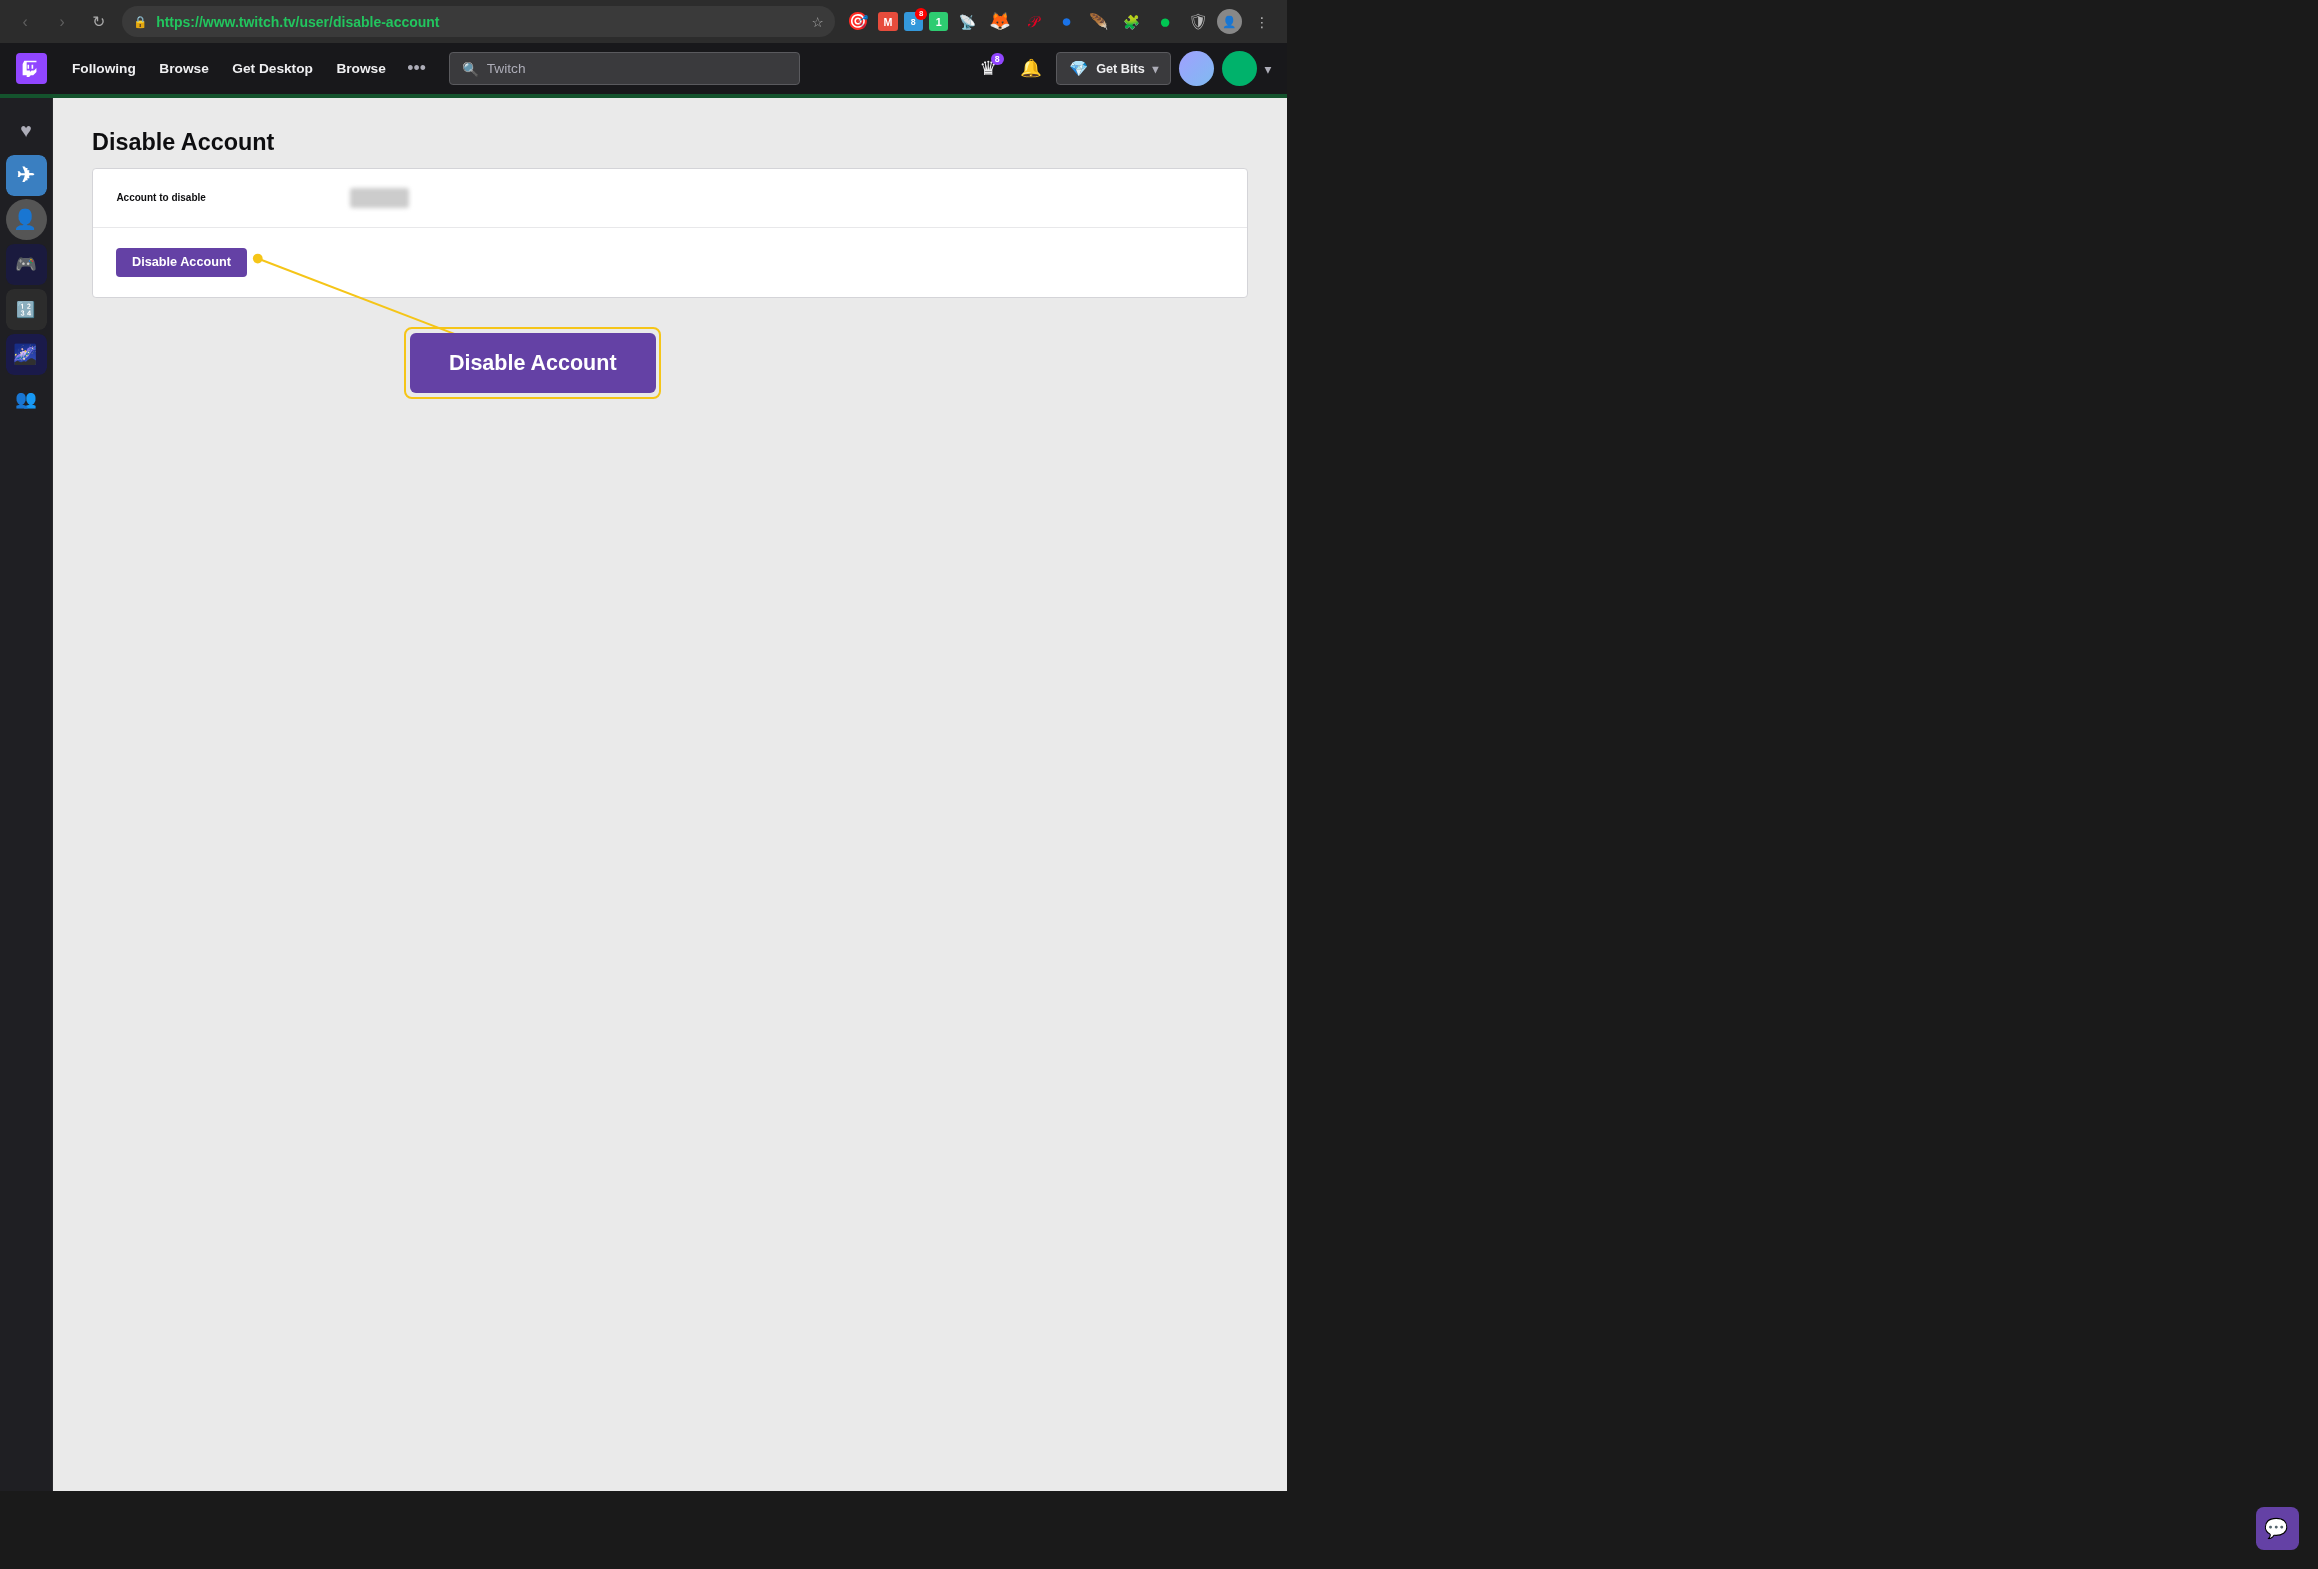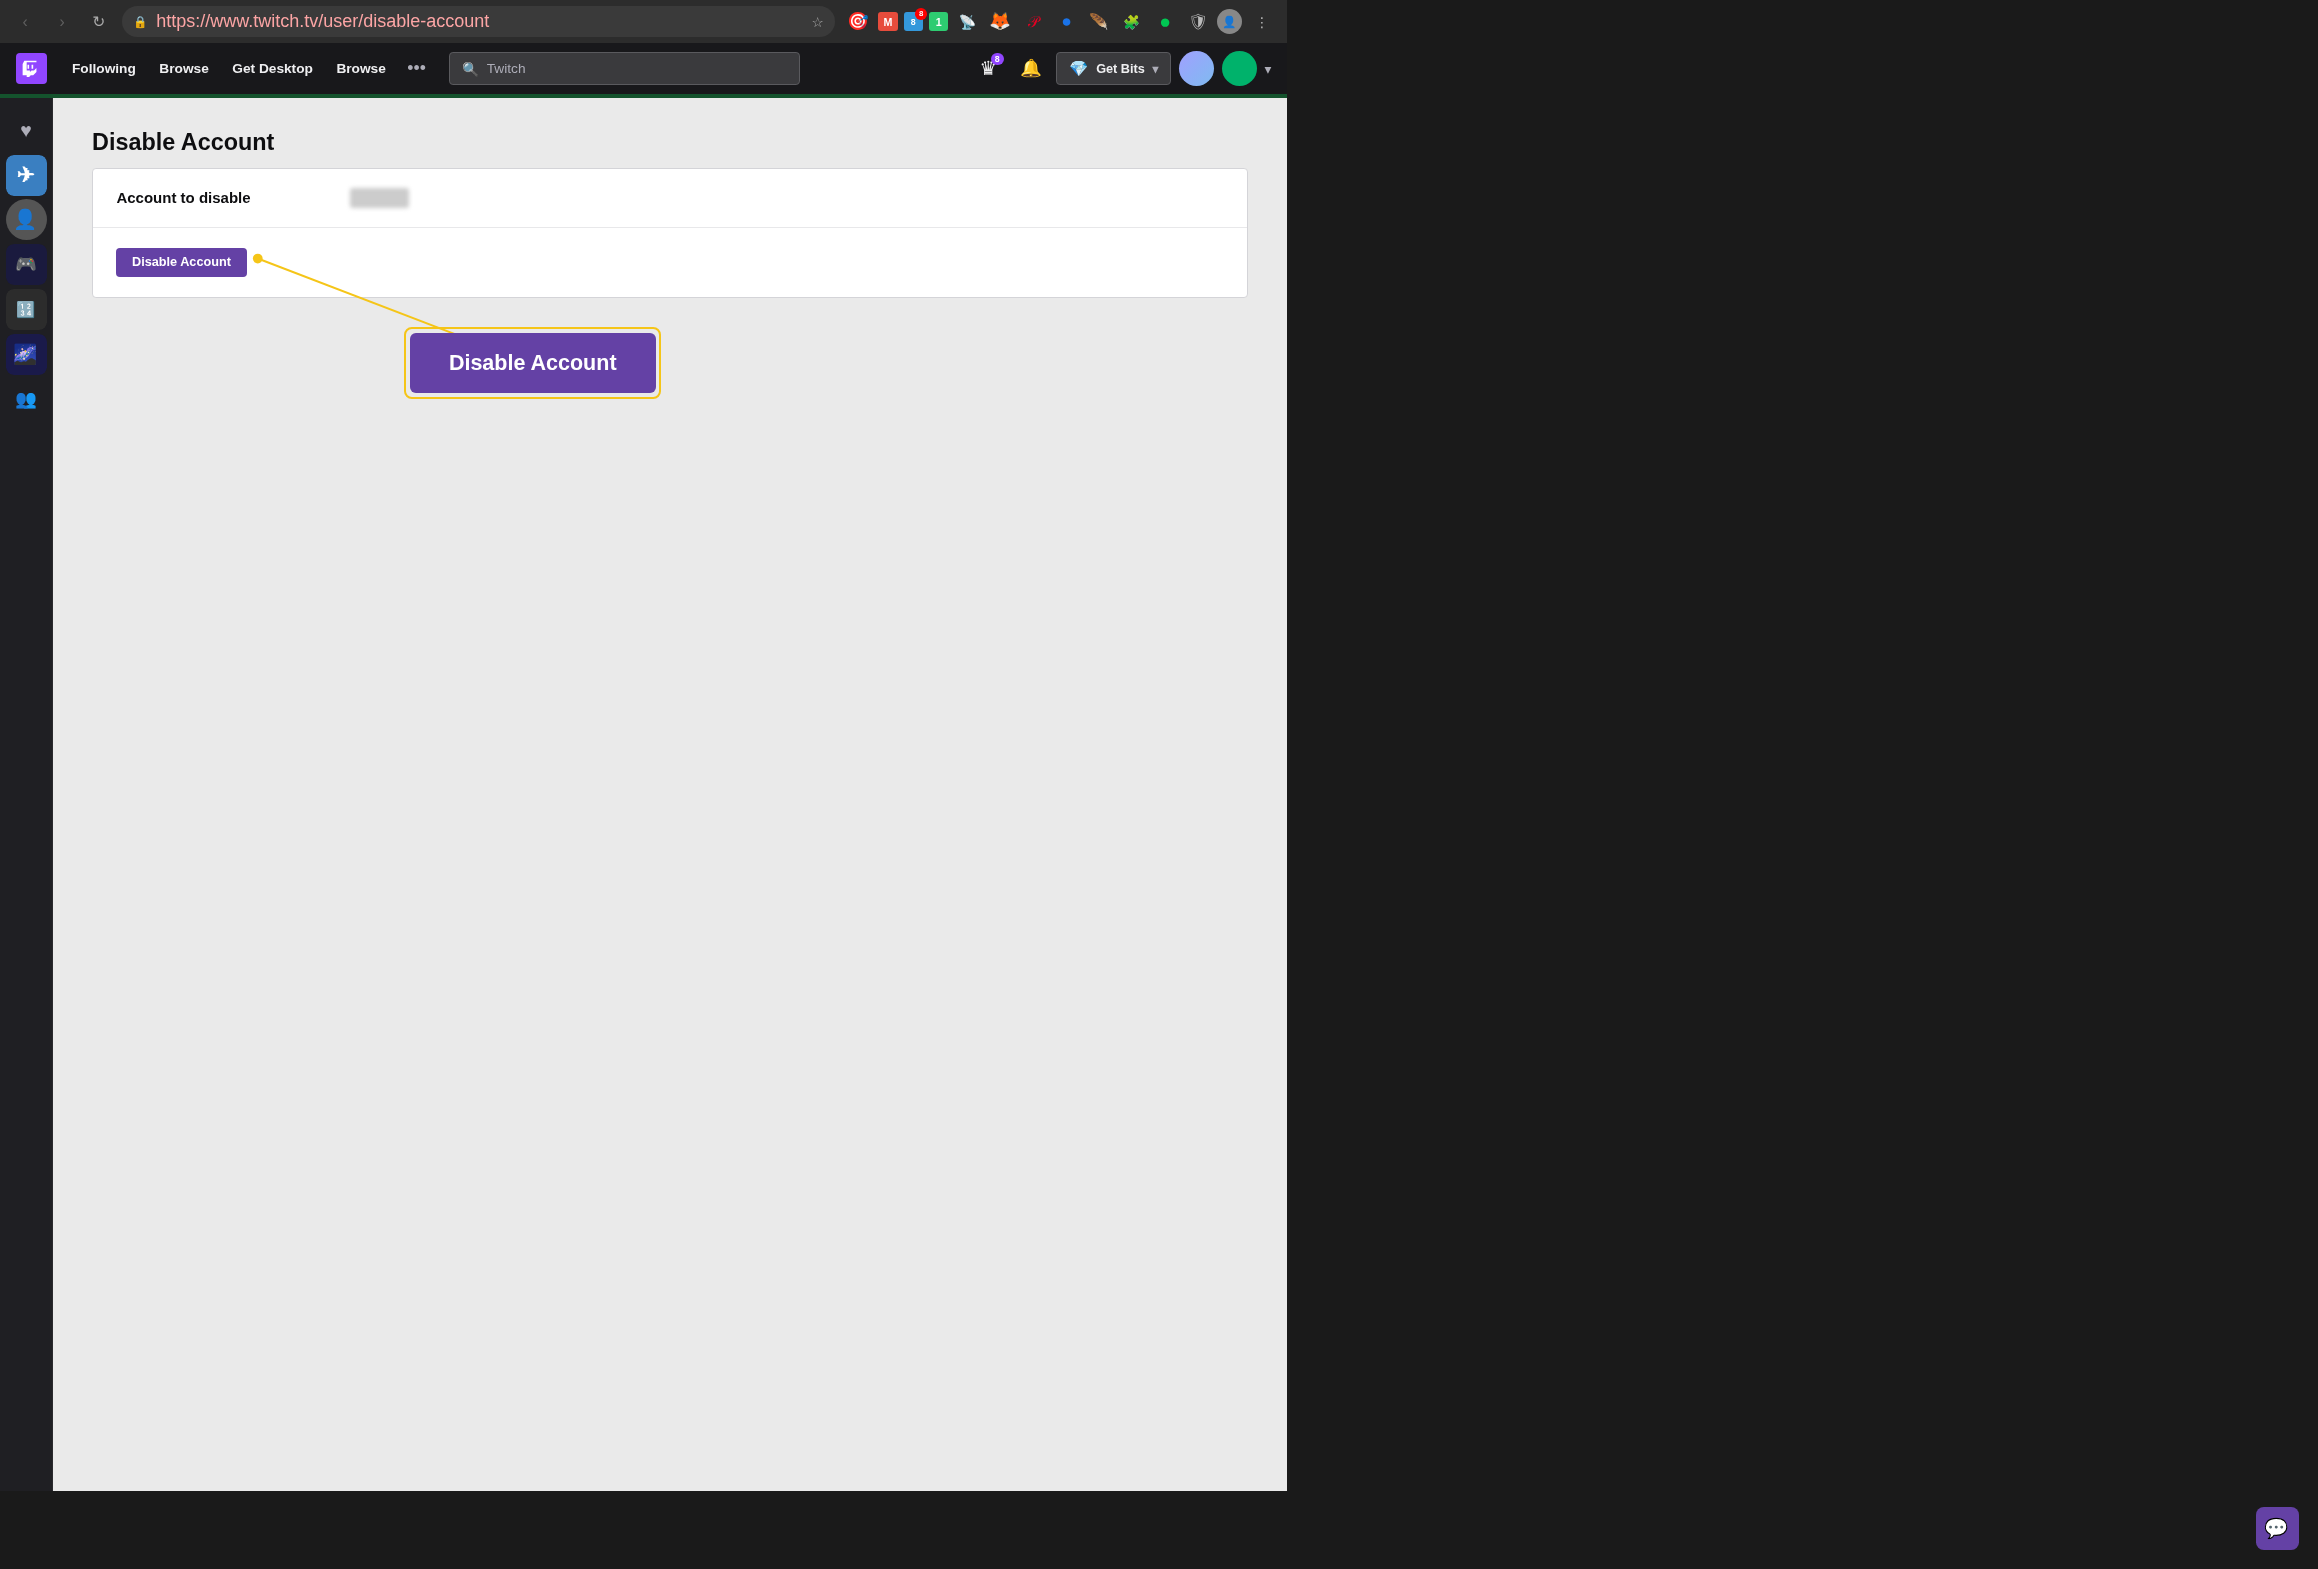--- a/index.html
+++ b/index.html
@@ -106,21 +106,21 @@
       flex: 1;
       background: #3a3a3a;
       border-radius: 19.5px;
       display: flex;
       align-items: center;
       padding: 3.9px 11.7px;
       gap: 7.8px;
       height: 31px;
     }
     .url-lock { font-size: 11.7px; color: #aaa; }
-    .url-text { font-size: 18px; color: #fca5a5; flex: 1; }
+    .url-text { font-size: 14px; color: #22c55e; flex: 1; font-weight: bold; }
     .url-star { font-size: 13.7px; color: #aaa; }
     .browser-actions {
       display: flex;
       gap: 5.9px;
       align-items: center;
     }
     .browser-action-btn {
       width: 27px;
       height: 27px;
       display: flex;
@@ -364,21 +364,21 @@
       overflow: hidden;
     }
     .form-row {
       display: flex;
       align-items: center;
       padding: 19.5px 23.4px;
       border-bottom: 1px solid #e8e8ea;
     }
     .form-row:last-child { border-bottom: none; }
     .form-label {
-      font-size: 15px;
+      font-size: 10px;
       font-weight: 600;
       color: #0e0e10;
       width: 234px;
       flex-shrink: 0;
     }
     .account-blur {
       width: 59px;
       height: 19.5px;
       background: #ccc;
       border-radius: 2.9px;

